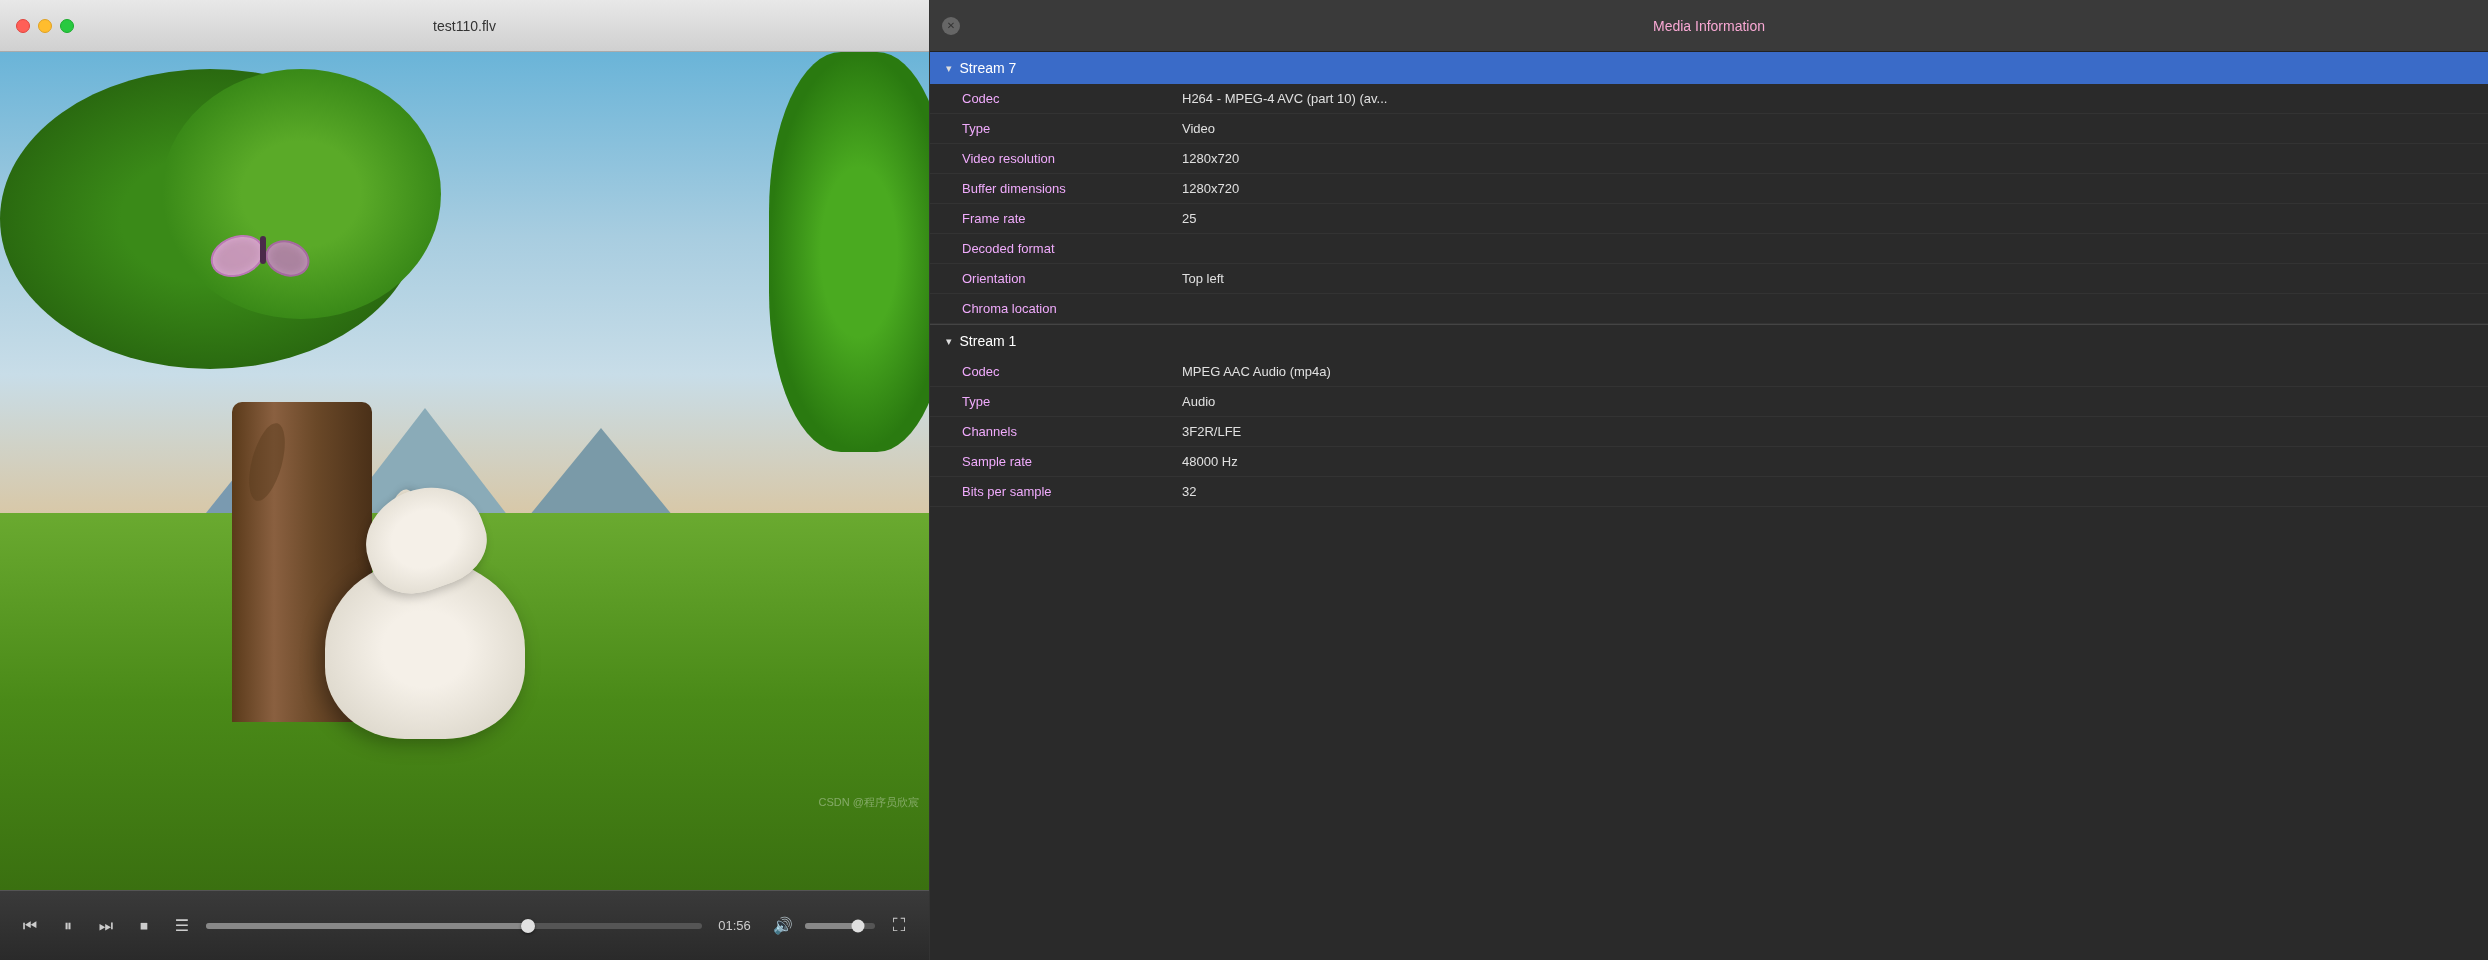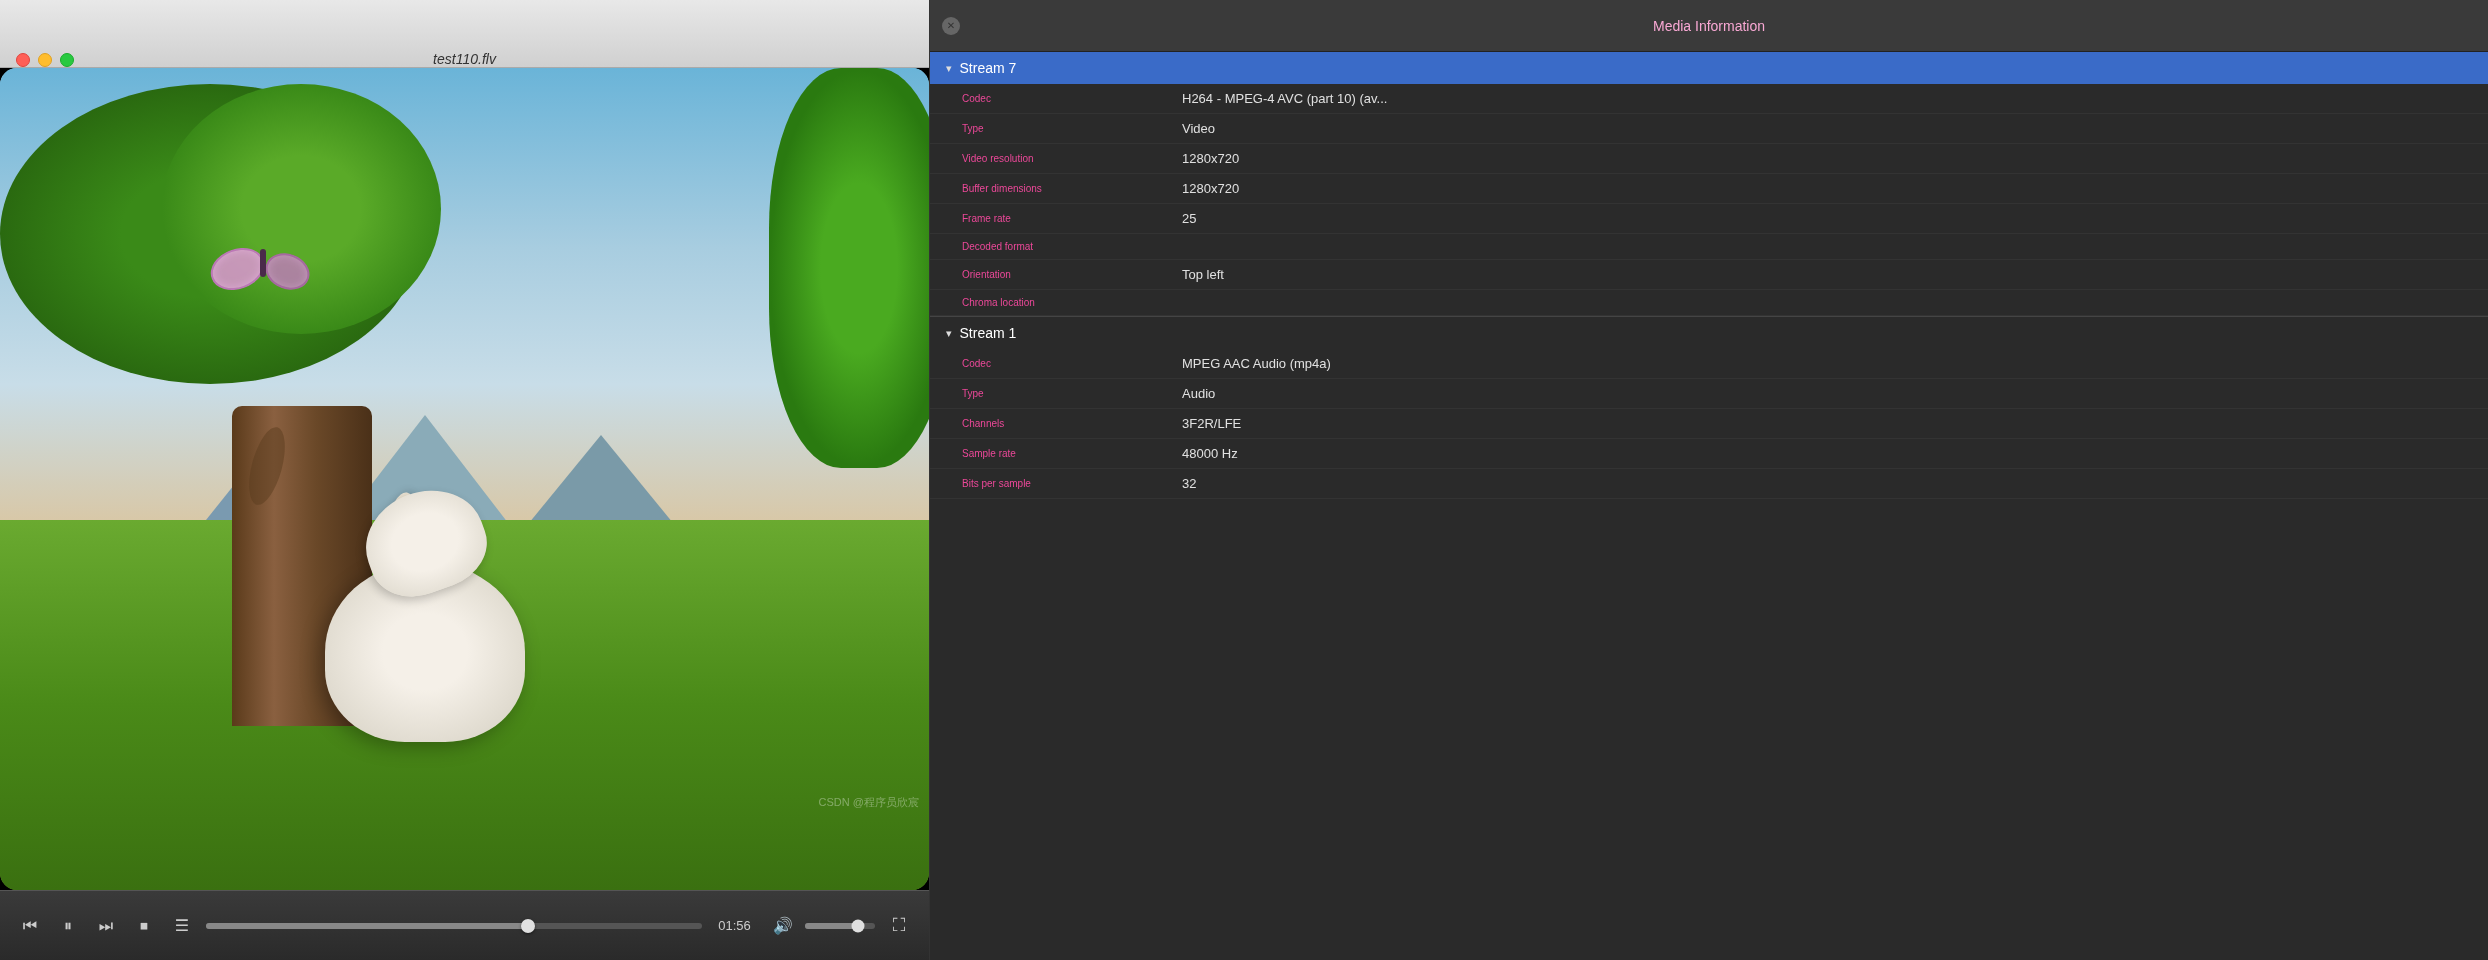--- a/index.html
+++ b/index.html
@@ -17,28 +17,27 @@
       width: 930px;
       height: 960px;
       background: #000;
       display: flex;
       flex-direction: column;
       position: relative;
       border-right: 1px solid #333;
     }
 
     #player-titlebar {
-      height: 68px;
+      height: 52px;
       background: linear-gradient(to bottom, #e8e8e8, #d0d0d0);
       display: flex;
-      align-items: flex-end;
+      align-items: center;
       justify-content: center;
       position: relative;
       border-bottom: 1px solid #aaa;
-      font-style: italic;
     }
 
     .traffic-lights {
       position: absolute;
       left: 16px;
       display: flex;
       gap: 8px;
       align-items: center;
     }
 
@@ -58,21 +57,20 @@
     }
 
     #video-area {
       flex: 1;
       background: #000;
       display: flex;
       align-items: center;
       justify-content: center;
       overflow: hidden;
       position: relative;
-      border-radius: 17px;
     }
 
     
     #scene {
       width: 100%;
       height: 100%;
       position: relative;
       background: linear-gradient(to bottom,
         #87ceeb 0%,
         #b0d4e8 30%,
@@ -433,22 +431,22 @@
 
     .info-row {
       display: flex;
       align-items: center;
       padding: 7px 16px 7px 32px;
       border-bottom: 1px solid #333;
     }
 
     .info-key {
       flex: 0 0 220px;
-      font-size: 10px;
-      color: #ec4899;
+      font-size: 13px;
+      color: #f0abfc;
     }
 
     .info-val {
       flex: 1;
       font-size: 13px;
       color: #e0e0e0;
     }
 
     
     #watermark {

